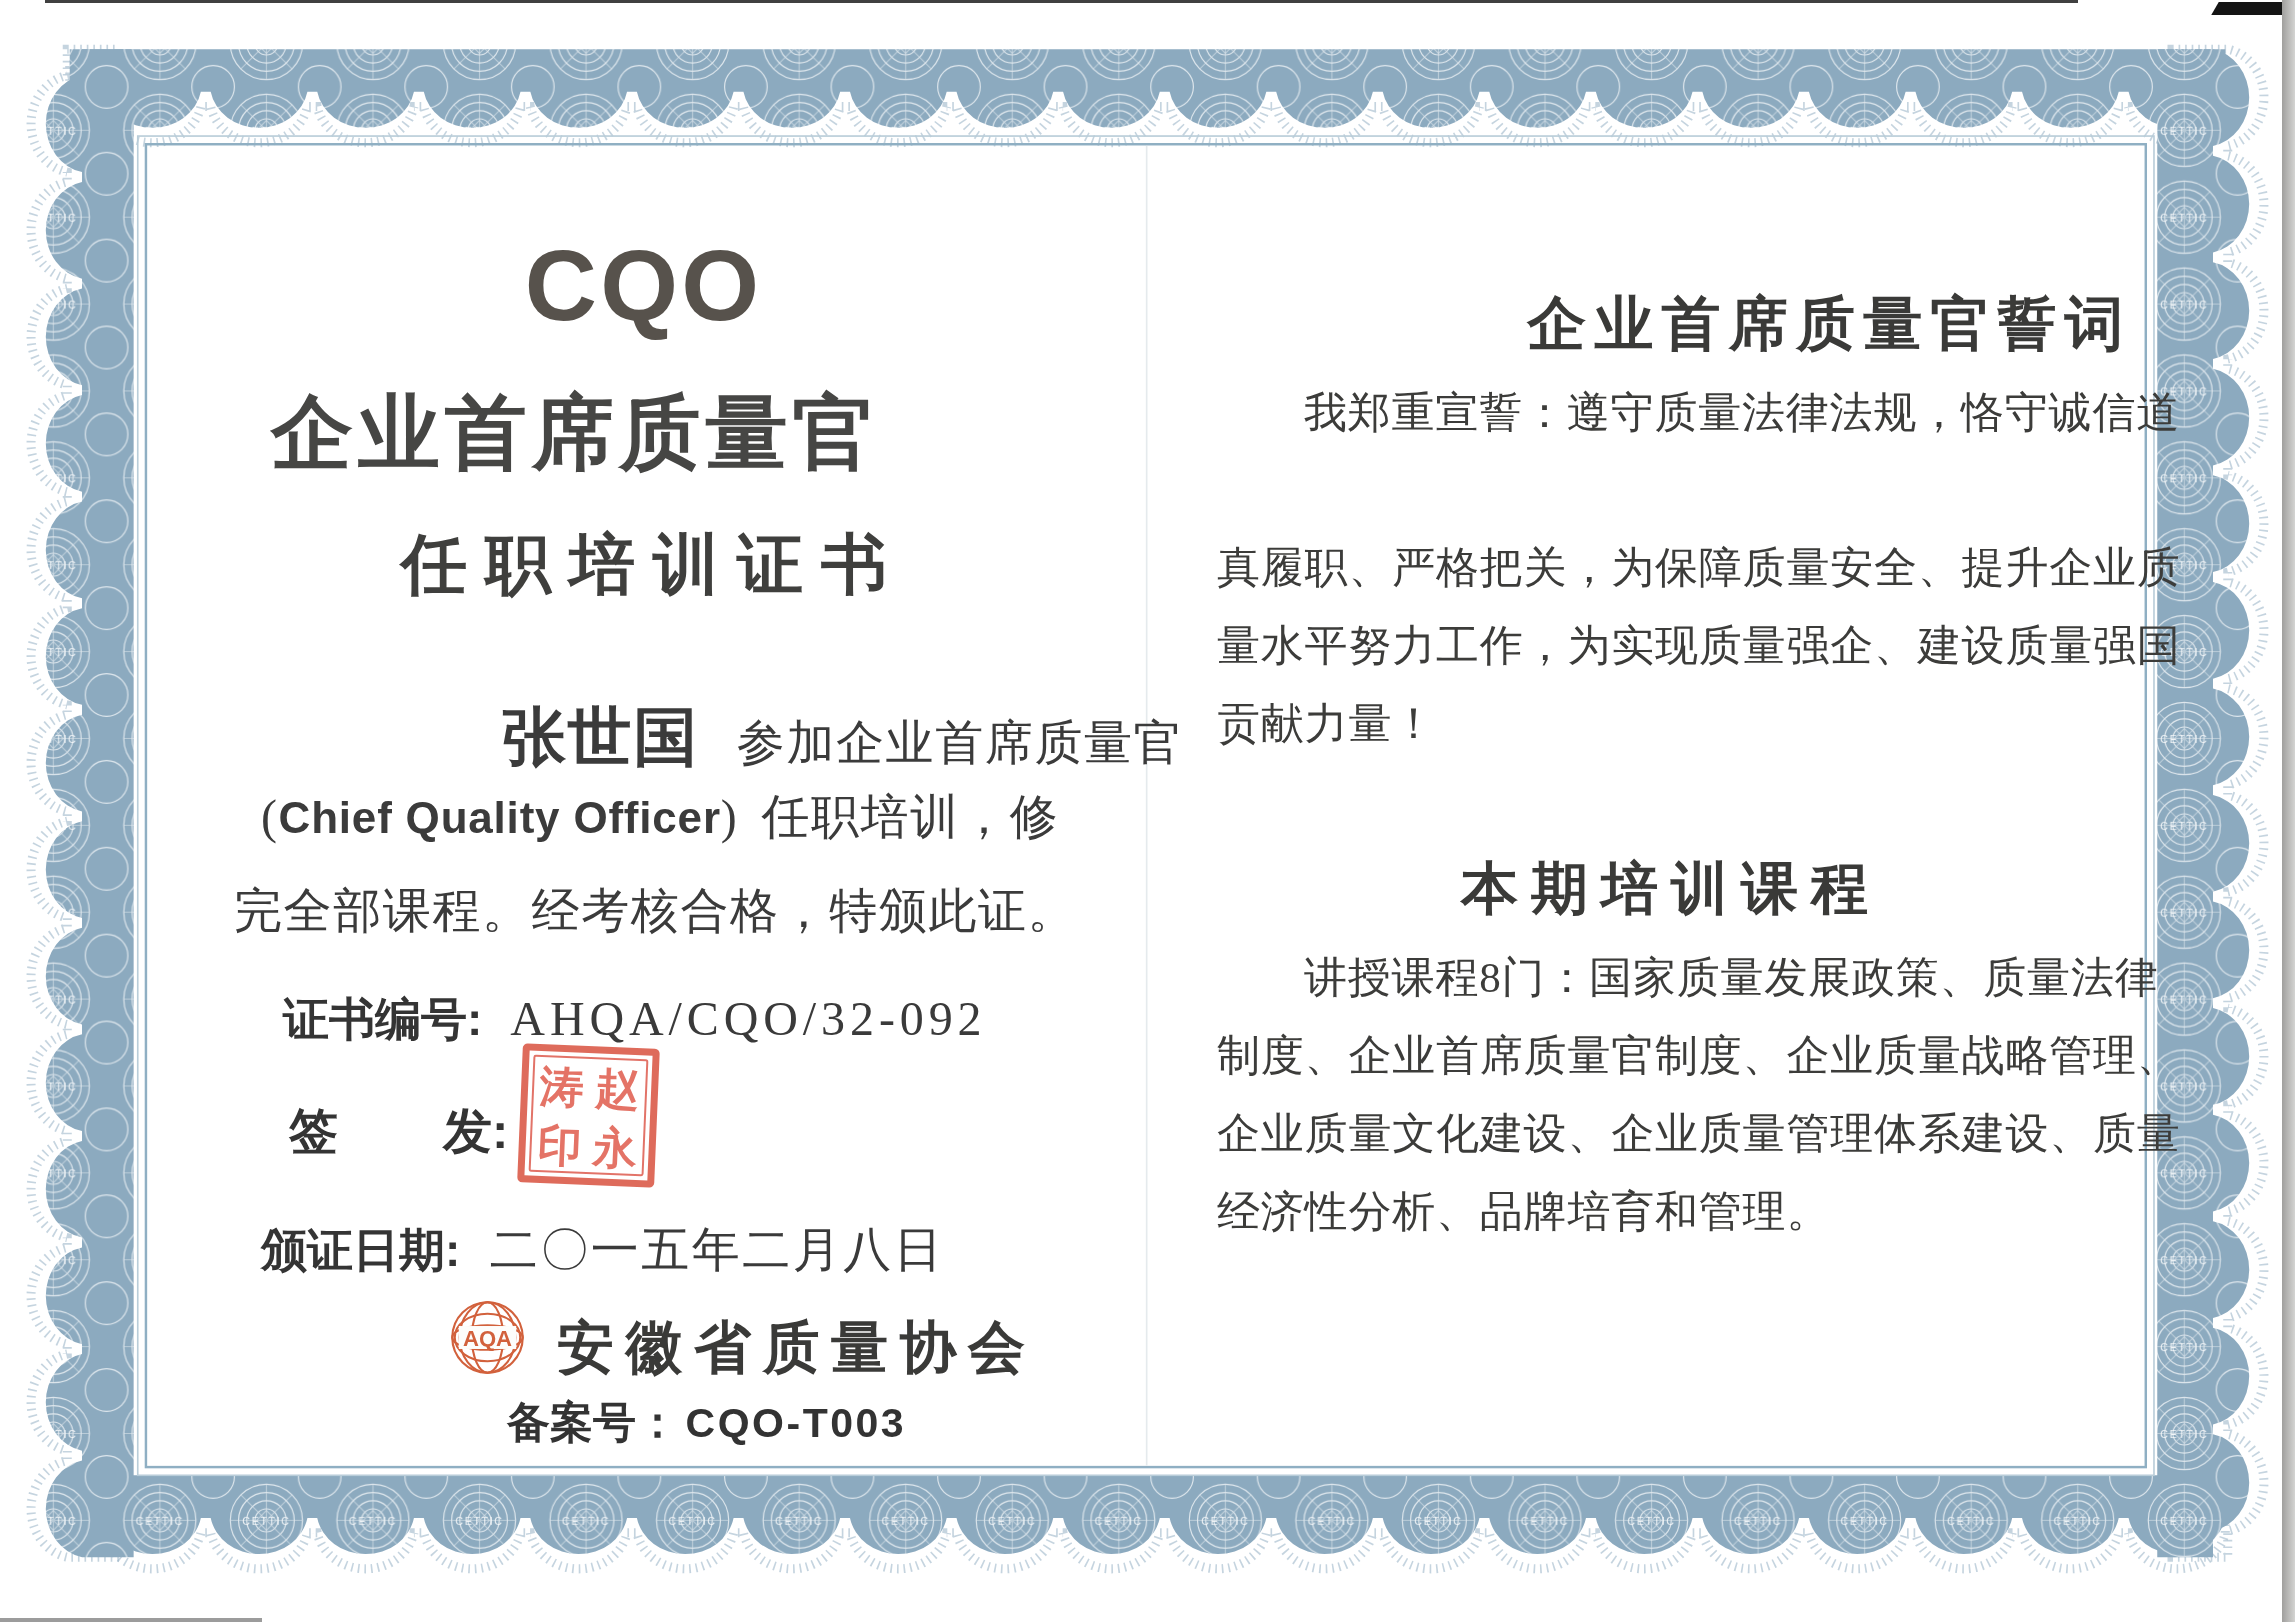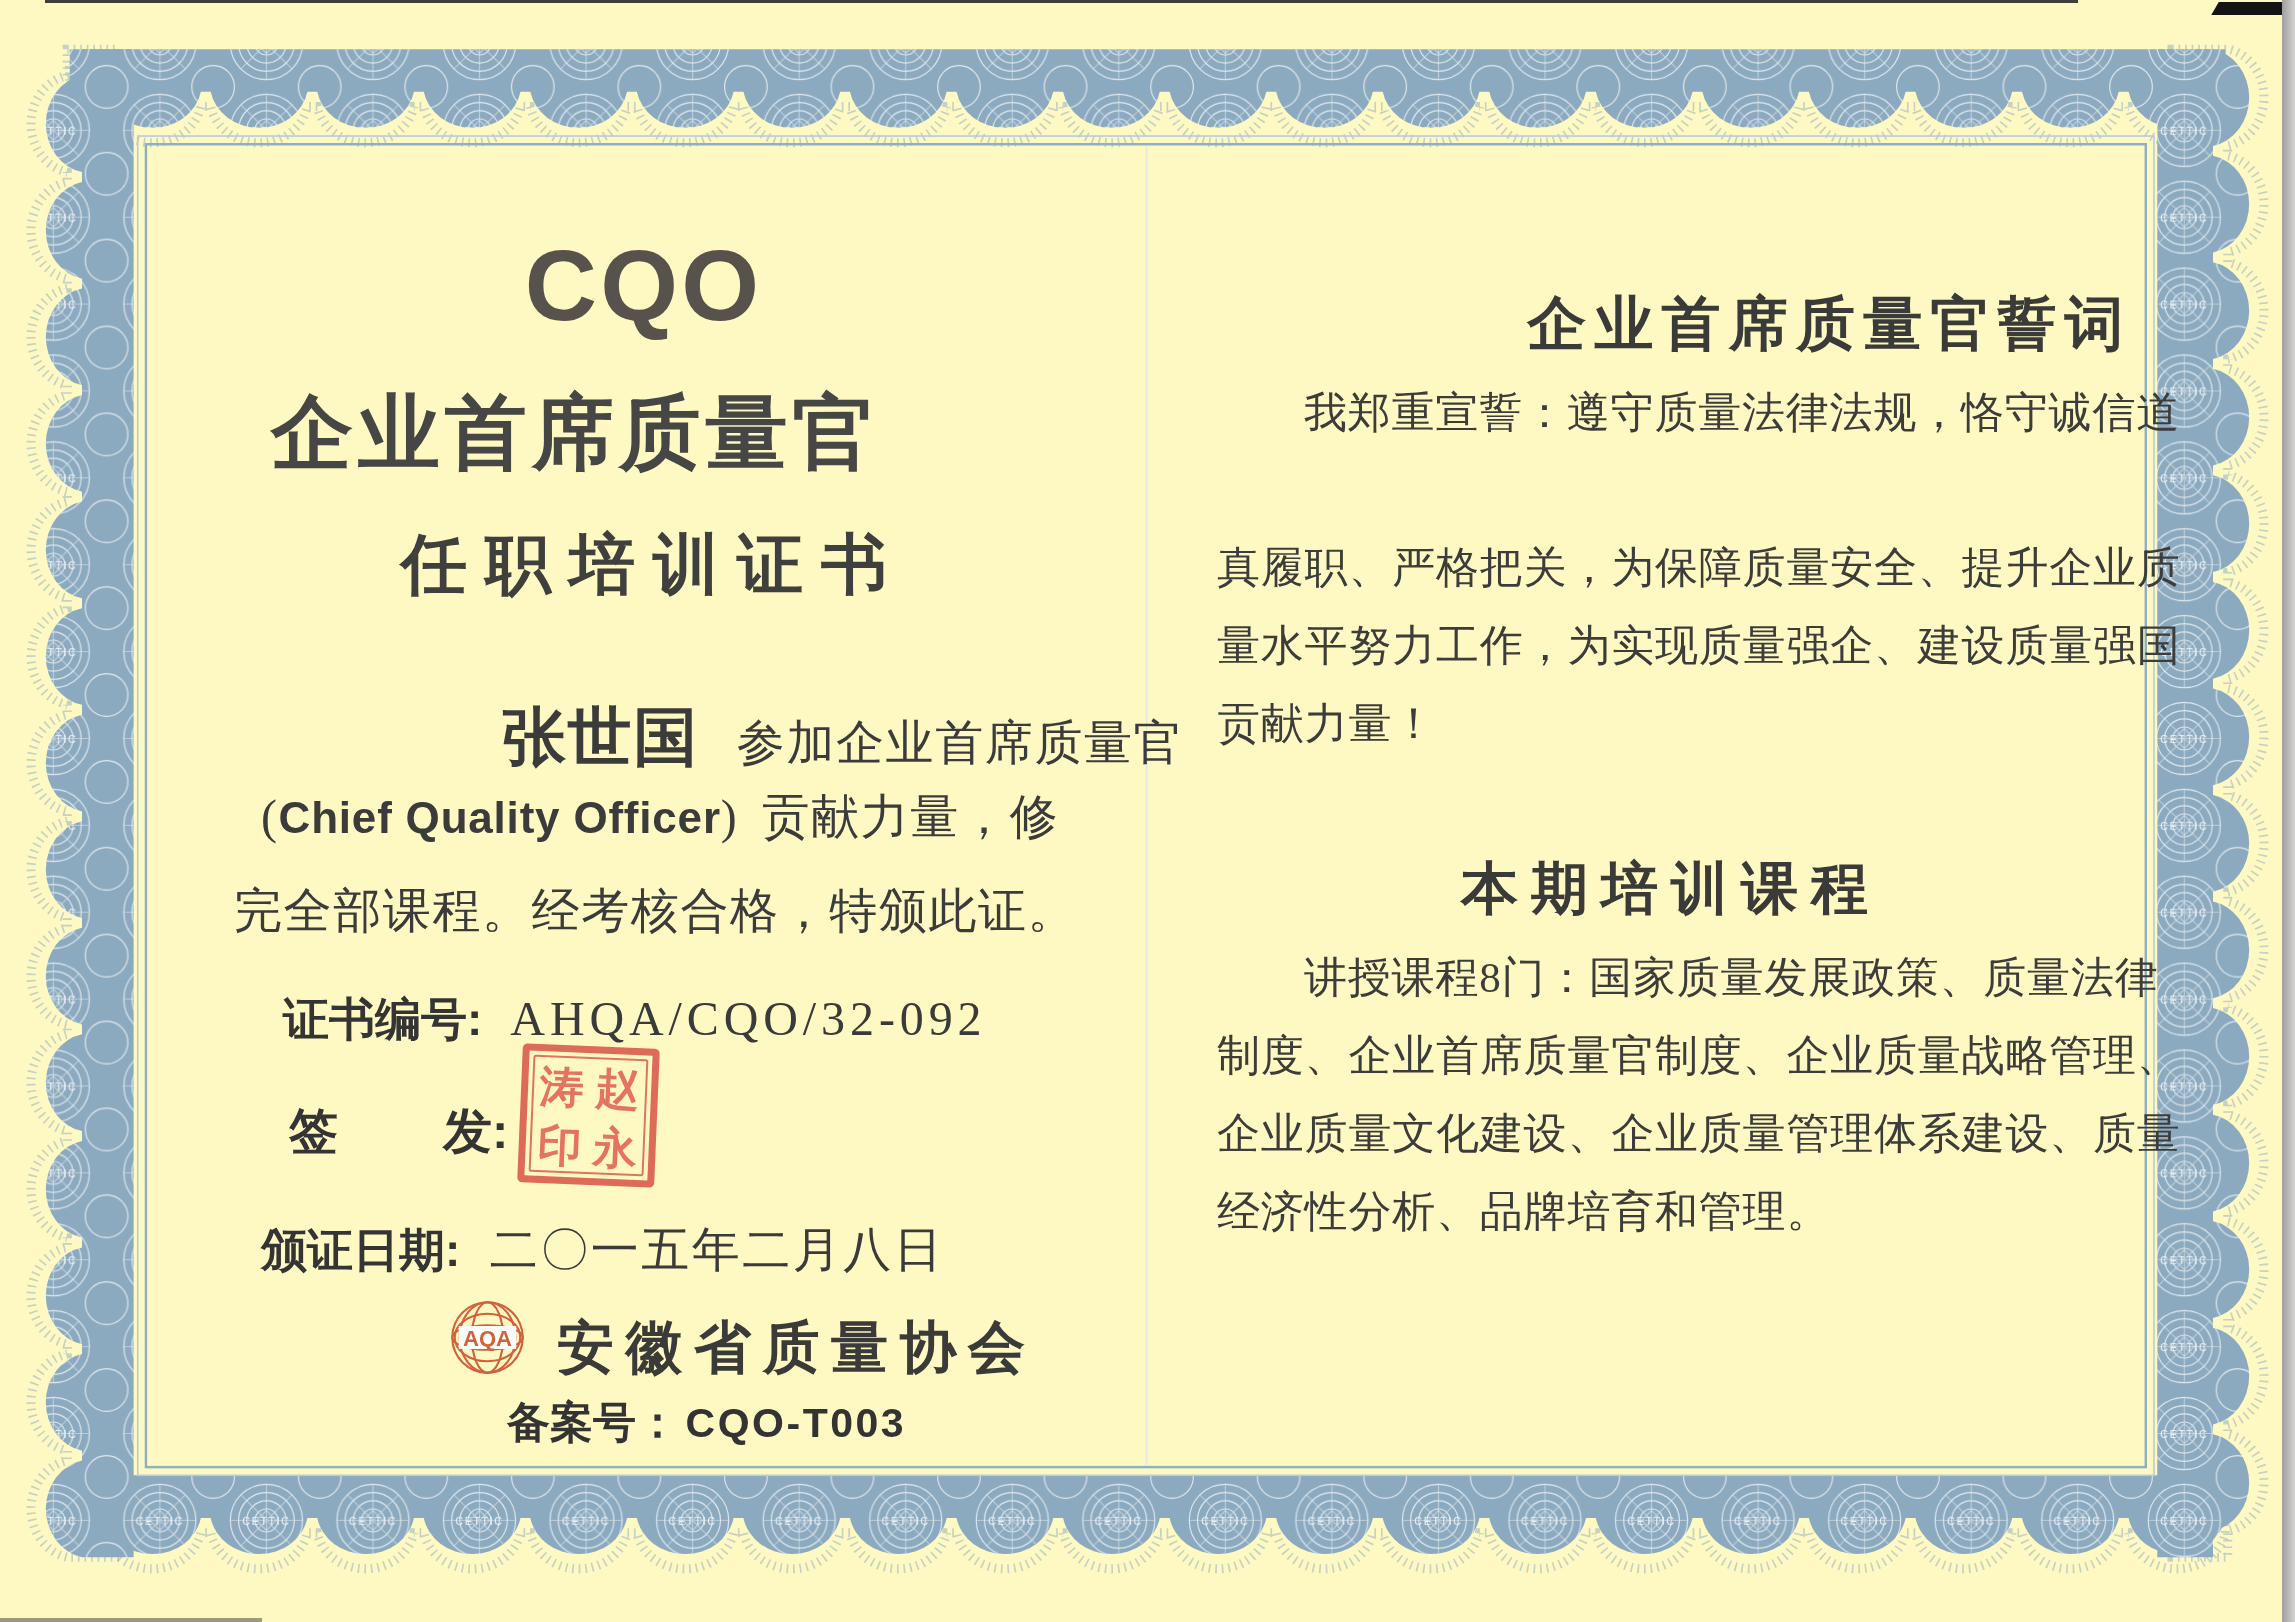--- a/index.html
+++ b/index.html
@@ -3,21 +3,21 @@
 <meta charset="utf-8">
 <style>
   :root{
     --ink:#3b3b3b;
     --band:#8caabf;
     --seal-red:#dc5f4e;
     --logo-orange:#d2613c;
   }
   html,body{margin:0;padding:0;background:#e8e8e6;}
   .page{
-    position:relative;width:2295px;height:1622px;background:#fef9c3;overflow:hidden;
+    position:relative;width:2295px;height:1622px;background:#ffffff;overflow:hidden;
     font-family:"Liberation Serif","DejaVu Serif",serif;color:var(--ink);
   }
   .abs{position:absolute;}
   
   .scan-top{left:45px;top:0;width:2033px;height:3.3px;background:#1f1f1f;opacity:.85;}
   .scan-corner{left:2215px;top:1.6px;width:74px;height:13px;background:#141414;transform:skewX(-30deg);}
   .scan-right{left:2282px;top:0;width:14px;height:1622px;background:linear-gradient(to right,#a09f9d,#d8d8d6);}
   .scan-bottom{left:0;top:1618px;width:262px;height:4.1px;background:#3a3a3a;opacity:.5;}
 
   
@@ -102,21 +102,21 @@
   <div class="abs cqo-logo">CQO</div>
 
   <div class="abs cert-title">企业首席质量官</div>
 
   <div class="abs cert-subtitle">任职培训证书</div>
 
   <div class="abs body-line" style="left:502px;top:694px;">
     <span class="body-name">张世国</span><span>参加企业首席质量官</span>
   </div>
   <div class="abs body-line" style="left:261px;top:785px;">
-    <span>(</span><span class="body-en">Chief Quality Officer</span><span>)</span><span style="margin-left:23px;">贡献力量，修</span>
+    <span>(</span><span class="body-en">Chief Quality Officer</span><span>)</span><span style="margin-left:23px;">任职培训，修</span>
   </div>
   <div class="abs body-line" style="left:234px;top:879px;">完全部课程。经考核合格，特颁此证。</div>
 
   <div class="abs" style="left:283px;top:989px;white-space:nowrap;">
     <span class="row-label">证书编号:</span><span class="certno-value">AHQA/CQO/32-092</span>
   </div>
 
   <div class="abs issue-row" style="left:289px;top:1099px;">
     <span>签</span><span class="issue-gap"></span><span>发:</span>
   </div>

